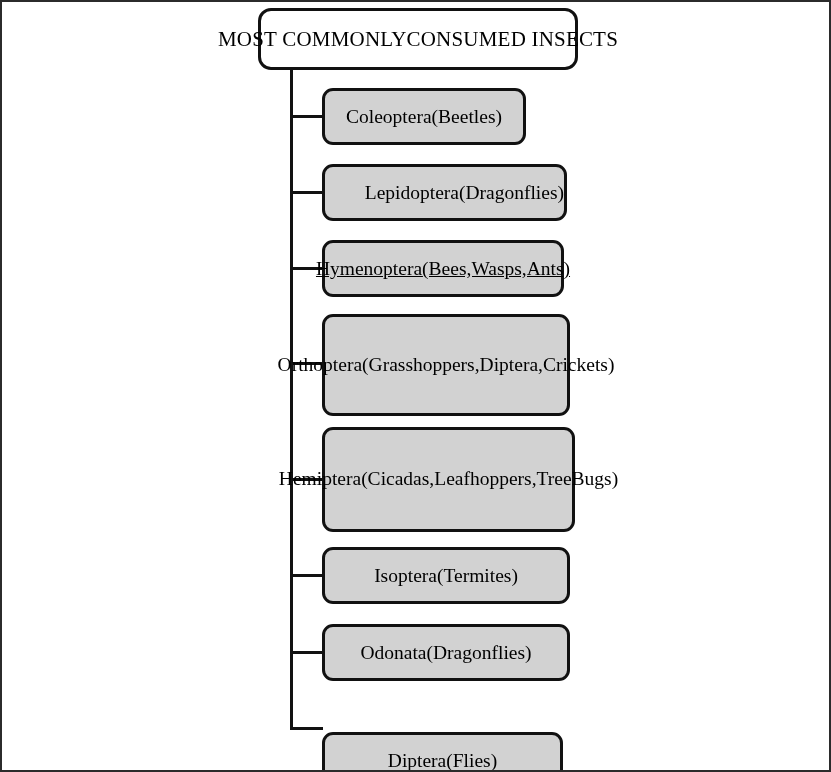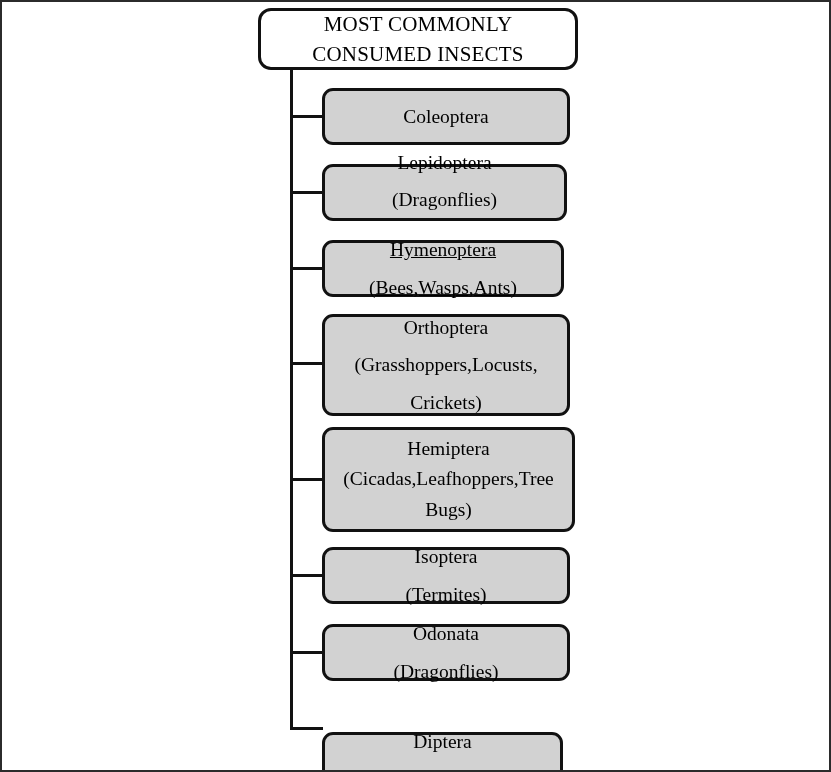--- a/index.html
+++ b/index.html
@@ -30,21 +30,21 @@
     width: 831px;
     height: 772px;
     pointer-events: none;
   }
 
   
   .node {
     position: absolute;
     box-sizing: border-box;
     display: flex;
-    flex-direction: column;
+    flex-direction: row;
     align-items: center;
     justify-content: center;
     text-align: center;
     border: 3px solid #111111;
     border-radius: 11px;
     color: #000000;
     line-height: 1.9;
   }
 
   .node.root {
@@ -90,37 +90,38 @@
     <line x1="288" y1="573.5" x2="321" y2="573.5" stroke="#111111" stroke-width="3"></line>
     <line x1="288" y1="650.5" x2="321" y2="650.5" stroke="#111111" stroke-width="3"></line>
     <line x1="288" y1="726.5" x2="321" y2="726.5" stroke="#111111" stroke-width="3"></line>
   </svg>
 
   <div class="node root" style="left:256px; top:6px; width:320px; height:62px;">
     <span class="node-line">MOST COMMONLY</span>
     <span class="node-line">CONSUMED INSECTS</span>
   </div>
 
-  <div class="node child" style="left:320px; top:86px; width:248px; height:57px;">
+  <div class="node child" style="left:320px; top:86px; width:204px; height:57px;">
     <span class="node-line">Coleoptera</span>
+    <span class="node-line">(Beetles)</span>
   </div>
 
   <div class="node child" style="left:320px; top:162px; width:245px; height:57px;justify-content:flex-end;">
     <span class="node-line">Lepidoptera</span>
     <span class="node-line">(Dragonflies)</span>
   </div>
 
   <div class="node child" style="left:320px; top:238px; width:242px; height:57px;text-decoration:underline;">
     <span class="node-line">Hymenoptera</span>
     <span class="node-line">(Bees,Wasps,Ants)</span>
   </div>
 
   <div class="node child" style="left:320px; top:312px; width:248px; height:102px;">
     <span class="node-line">Orthoptera</span>
-    <span class="node-line">(Grasshoppers,Locusts,</span>
+    <span class="node-line">(Grasshoppers,Diptera,</span>
     <span class="node-line">Crickets)</span>
   </div>
 
   <div class="node child tight" style="left:320px; top:425px; width:253px; height:105px;">
     <span class="node-line">Hemiptera</span>
     <span class="node-line">(Cicadas,Leafhoppers,Tree</span>
     <span class="node-line">Bugs)</span>
   </div>
 
   <div class="node child" style="left:320px; top:545px; width:248px; height:57px;">

